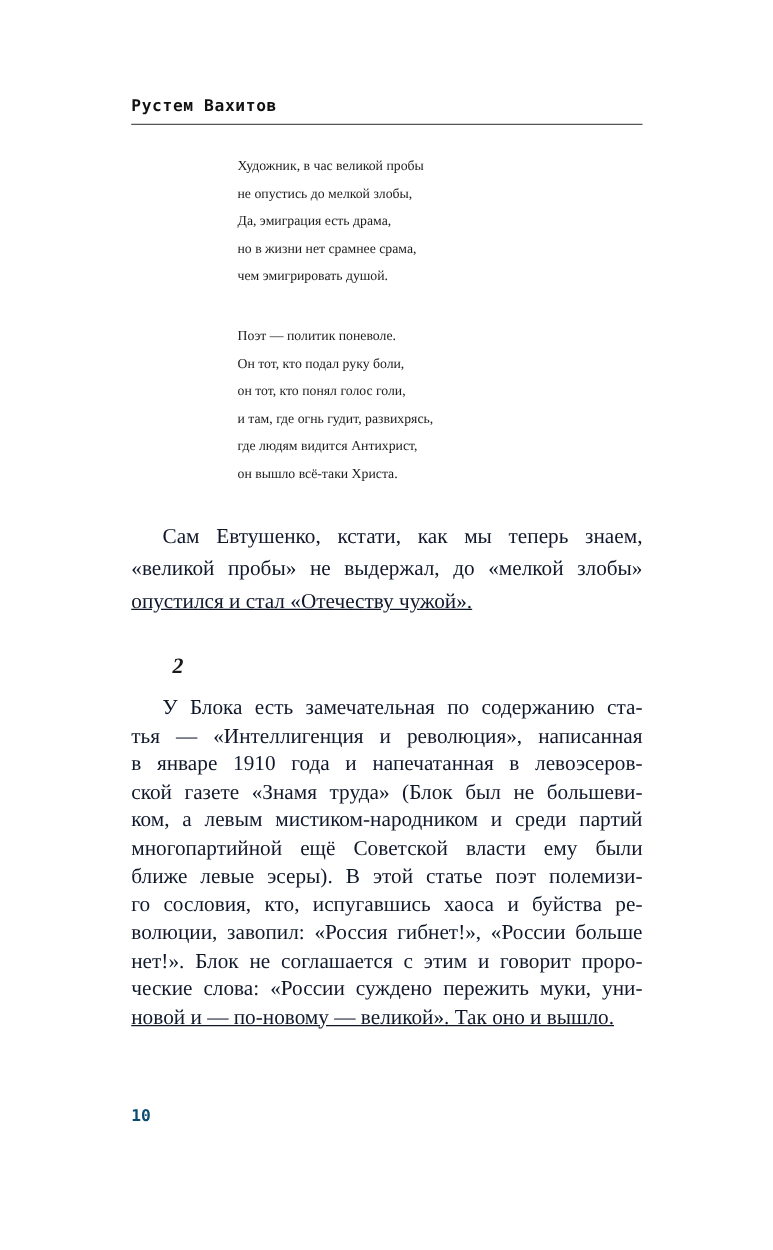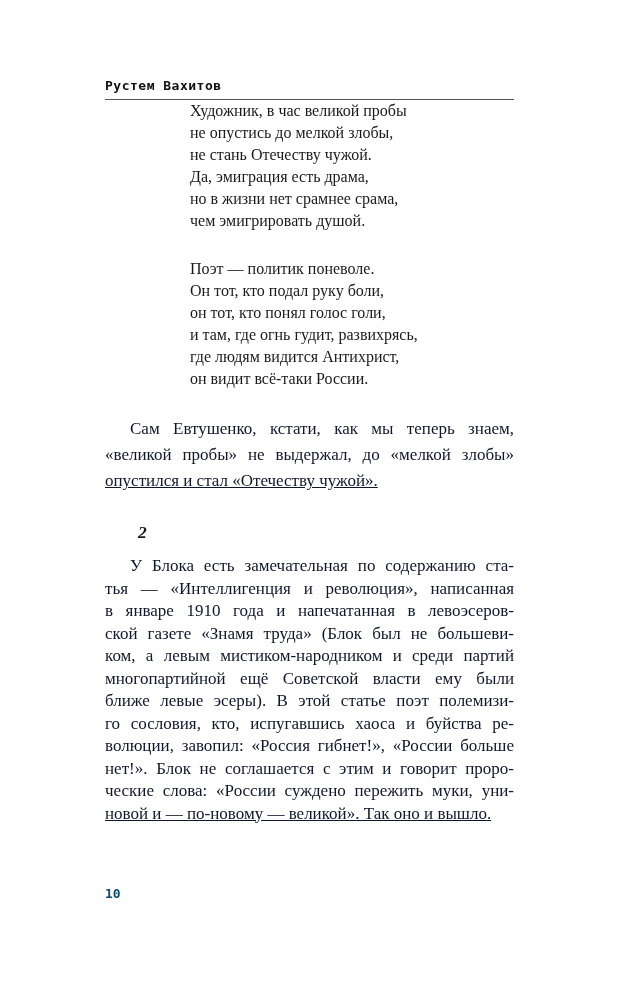--- a/index.html
+++ b/index.html
@@ -27,22 +27,23 @@
     letter-spacing: 0.5px;
     color: #111;
   }
   .header-rule {
     border: 0;
     border-top: 1px solid #555;
     margin: 5px 0 0 0;
     width: 100%;
   }
   .poem {
+    margin-top: 22px;
     margin-left: 85px;
-    font-size: 16px;
+    font-size: 11px;
     line-height: 22px;
     color: #1a1a1a;
   }
   .poem .stanza + .stanza {
     margin-top: 26px;
   }
   .poem-line {
     white-space: nowrap;
   }
   .para {
@@ -91,32 +92,31 @@
 
 <div class="page">
 
   <div class="running-header">Рустем Вахитов</div>
   <hr class="header-rule">
 
   <div class="poem">
     <div class="stanza">
       <div class="poem-line">Художник, в час великой пробы</div>
       <div class="poem-line">не опустись до мелкой злобы,</div>
-      <div class="poem-line">не стань Отечеству чужой.</div>
       <div class="poem-line">Да, эмиграция есть драма,</div>
       <div class="poem-line">но в жизни нет срамнее срама,</div>
       <div class="poem-line">чем эмигрировать душой.</div>
     </div>
     <div class="stanza">
       <div class="poem-line">Поэт — политик поневоле.</div>
       <div class="poem-line">Он тот, кто подал руку боли,</div>
       <div class="poem-line">он тот, кто понял голос голи,</div>
       <div class="poem-line">и там, где огнь гудит, развихрясь,</div>
       <div class="poem-line">где людям видится Антихрист,</div>
-      <div class="poem-line">он видит всё-таки России.</div>
+      <div class="poem-line">он вышло всё-таки Христа.</div>
     </div>
   </div>
 
   <div class="para para-1">
     <div class="jl jl-first">Сам Евтушенко, кстати, как мы теперь знаем,</div>
     <div class="jl">«великой пробы» не выдержал, до «мелкой злобы»</div>
     <div class="jl jl-last">опустился и стал «Отечеству чужой».</div>
   </div>
 
   <div class="section-number">2</div>

